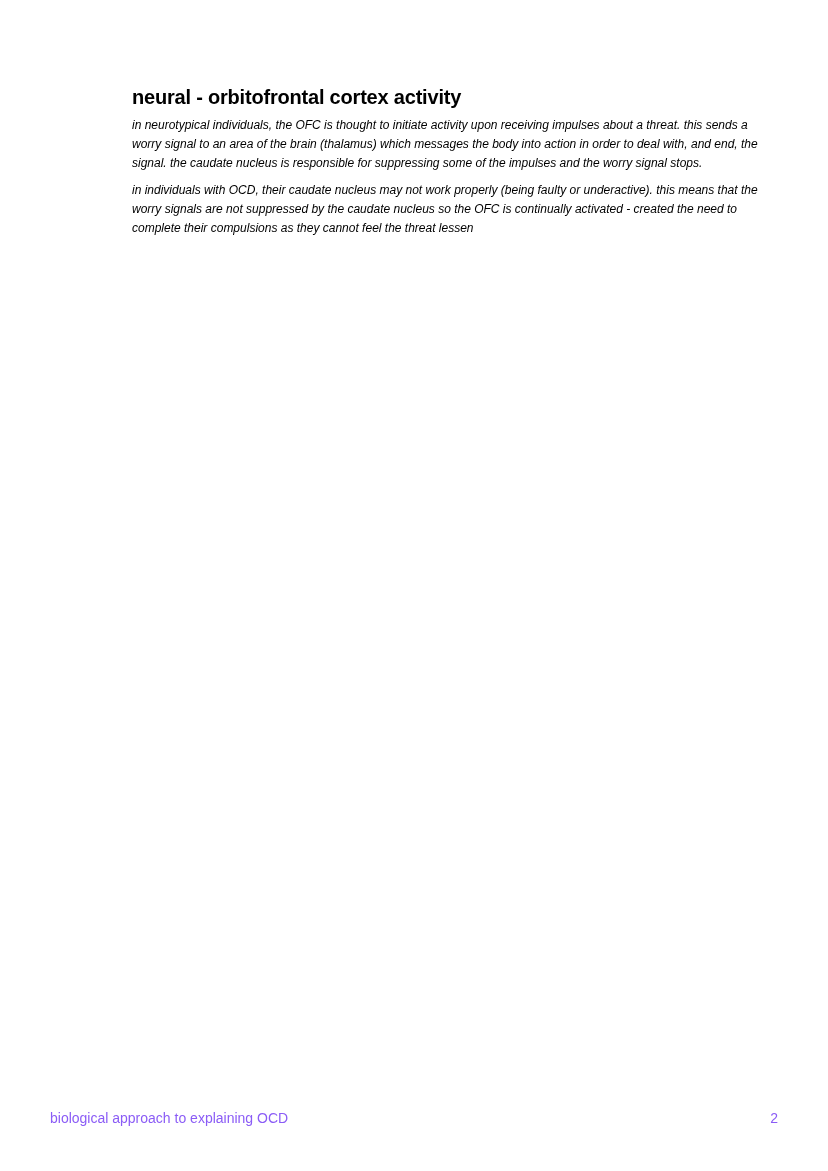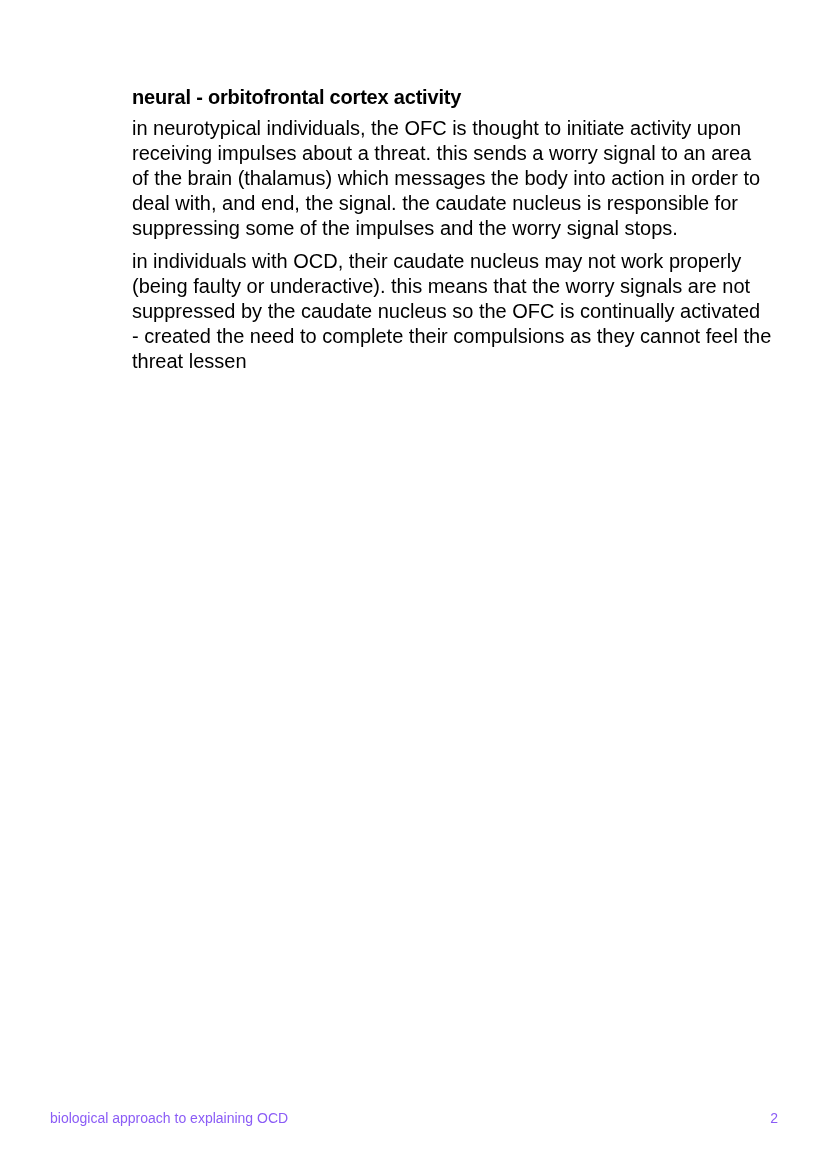--- a/index.html
+++ b/index.html
@@ -24,23 +24,24 @@
     }
     .heading {
       font-family: "Liberation Sans", sans-serif;
       font-weight: bold;
       font-size: 20px;
       line-height: 26px;
       margin: 0 0 6px 0;
       letter-spacing: -0.2px;
     }
     .para {
-      font-size: 20px;
-      line-height: 25px;
+      font-size: 12px;
+      line-height: 19px;
       margin: 0 0 8px 0;
+      font-style: italic;
     }
     .footer {
       position: absolute;
       left: 50px;
       right: 50px;
       top: 1110px;
       display: flex;
       justify-content: space-between;
       font-size: 14px;
       color: #8b5cf6;

